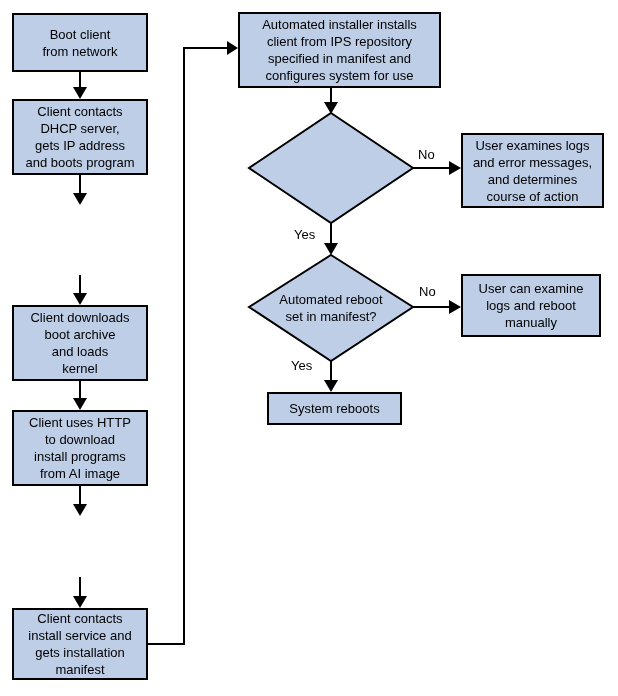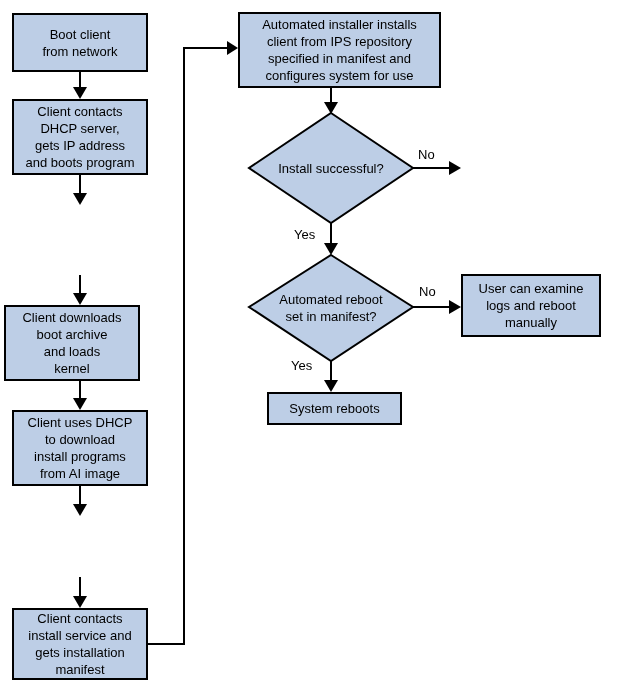--- a/index.html
+++ b/index.html
@@ -119,49 +119,52 @@
 
   <div class="node" style="left:12px; top:13px; width:136px; height:59px;">Boot client
 from network</div>
 
   <div class="node" style="left:12px; top:99px; width:136px; height:76px;">Client contacts
 DHCP server,
 gets IP address
 and boots program</div>
 
 
-  <div class="node" style="left:4px; top:305px; width:136px; height:76px;text-align:center;">Client downloads
+  <div class="node" style="left:12px; top:305px; width:136px; height:76px;text-align:center;">Client downloads
 boot archive
 and loads
 kernel</div>
 
-  <div class="node" style="left:12px; top:410px; width:136px; height:76px;">Client uses DHCP
+  <div class="node" style="left:12px; top:410px; width:136px; height:76px;">Client uses HTTP
 to download
 install programs
 from AI image</div>
 
 
   <div class="node" style="left:12px; top:608px; width:136px; height:72px;">Client contacts
 install service and
 gets installation
 manifest</div>
 
   <div class="node" style="left:238px; top:12px; width:203px; height:76px;">Automated installer installs
 client from IPS repository
 specified in manifest and
 configures system for use</div>
 
+  <div class="node" style="left:461px; top:133px; width:143px; height:75px;">User examines logs
+and error messages,
+and determines
+course of action</div>
 
   <div class="node" style="left:461px; top:274px; width:140px; height:63px;">User can examine
 logs and reboot
 manually</div>
 
   <div class="node" style="left:267px; top:392px; width:135px; height:33px;text-align:right;">System reboots</div>
 
-  <div class="diamond-label" style="left:331px; top:168px;">Install successful?</div>
 
   <div class="diamond-label" style="left:331px; top:308px;">Automated reboot
 set in manifest?</div>
 
   <div class="edge-label" style="left:418px; top:147px;">No</div>
 
   <div class="edge-label" style="left:294px; top:227px;">Yes</div>
 
   <div class="edge-label" style="left:419px; top:284px;">No</div>
 

